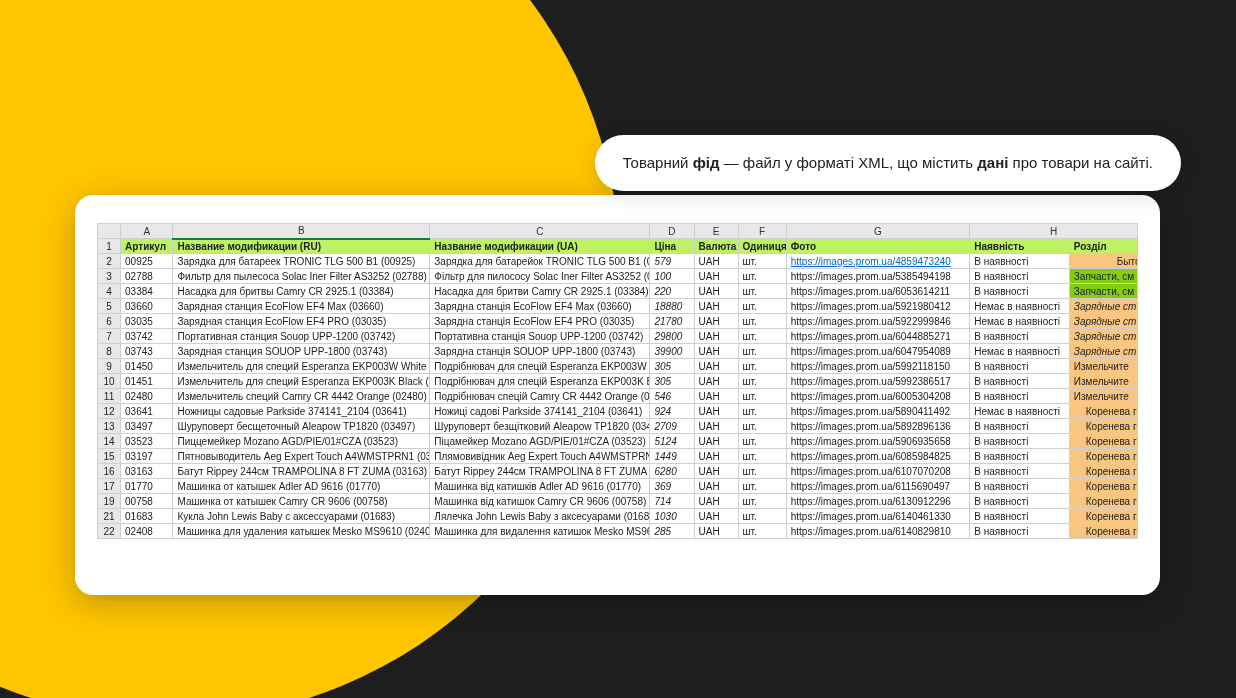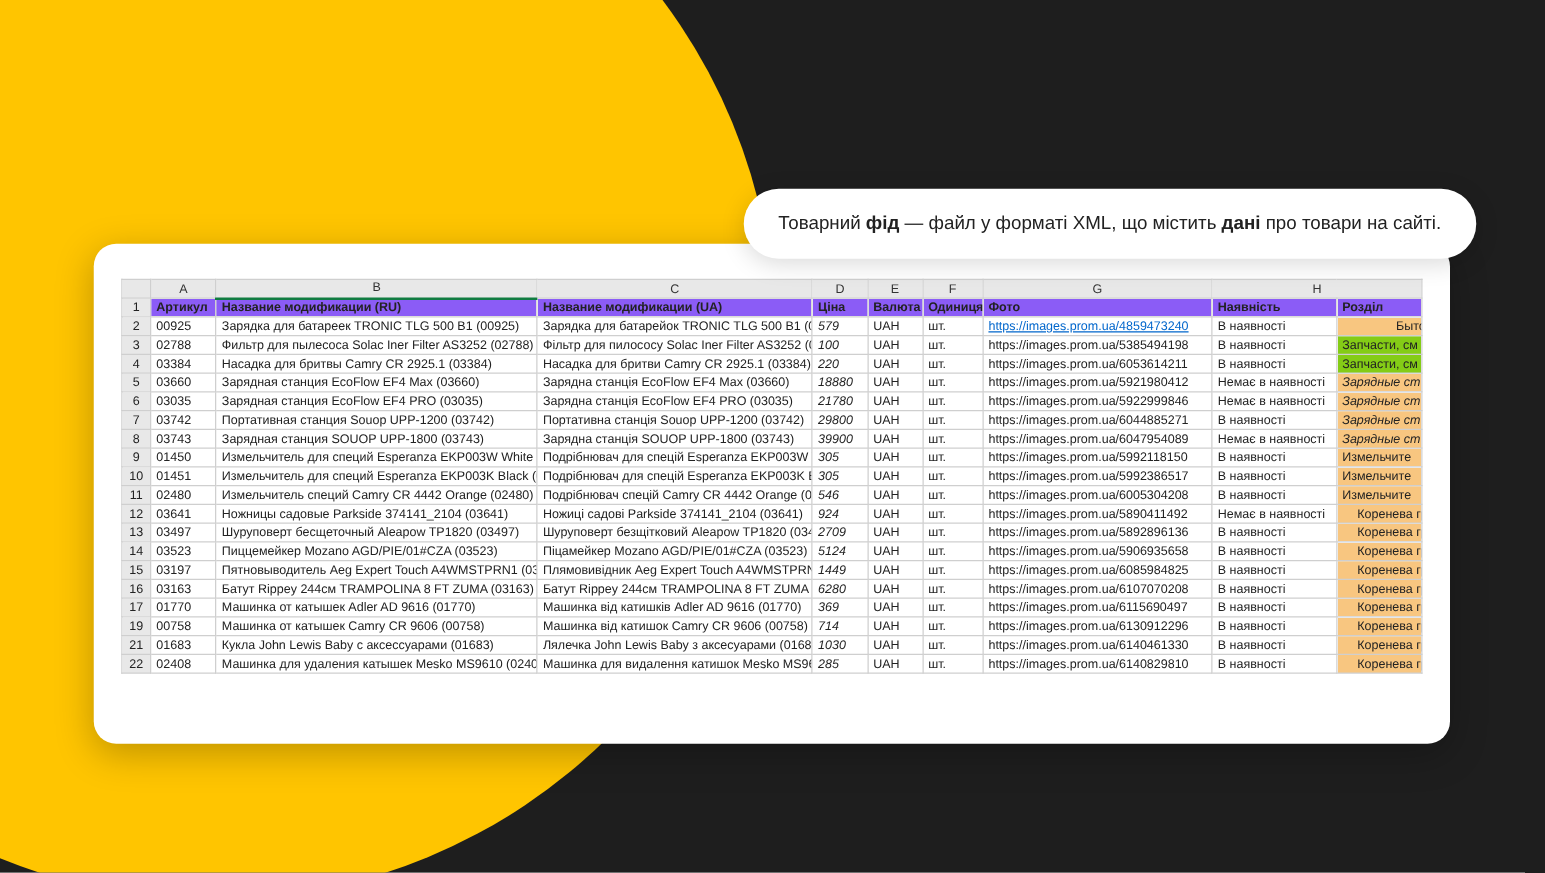--- a/index.html
+++ b/index.html
@@ -23,21 +23,21 @@
   }
   .bg-dark {
     position: absolute;
     width: 100%;
     height: 100%;
     background: #1e1e1e;
     z-index: 0;
   }
   .callout {
     position: absolute;
-    top: 151px;
+    top: 135px;
     right: 55px;
     background: #fff;
     border-radius: 30px;
     padding: 16px 28px;
     z-index: 3;
     font-size: 15px;
     line-height: 1.6;
     color: #222;
     box-shadow: 0 4px 20px rgba(0,0,0,0.15);
   }
@@ -76,21 +76,21 @@
     text-align: center;
     font-weight: 400;
     color: #333;
   }
   .sheet .rowhdr {
     background: #e8e8e8;
     text-align: center;
     width: 22px;
   }
   .sheet .hdrcell {
-    background: #8b5cf6;
+    background: #bef264;
     font-weight: 700;
   }
   .sheet td.num { text-align: left; font-style: italic; }
   .sheet a { color: #0066cc; text-decoration: underline; }
   .sheet .sec-byt { background: #f8c680; padding-left: 47px; }
   .sheet .sec-zap { background: #84cc16; }
   .sheet .sec-zar { background: #f8c680; font-style: italic; }
   .sheet .sec-izm { background: #f8c680; }
   .sheet .sec-kor { background: #f8c680; padding-left: 16px; }
   .col-rn { width: 22px; }

